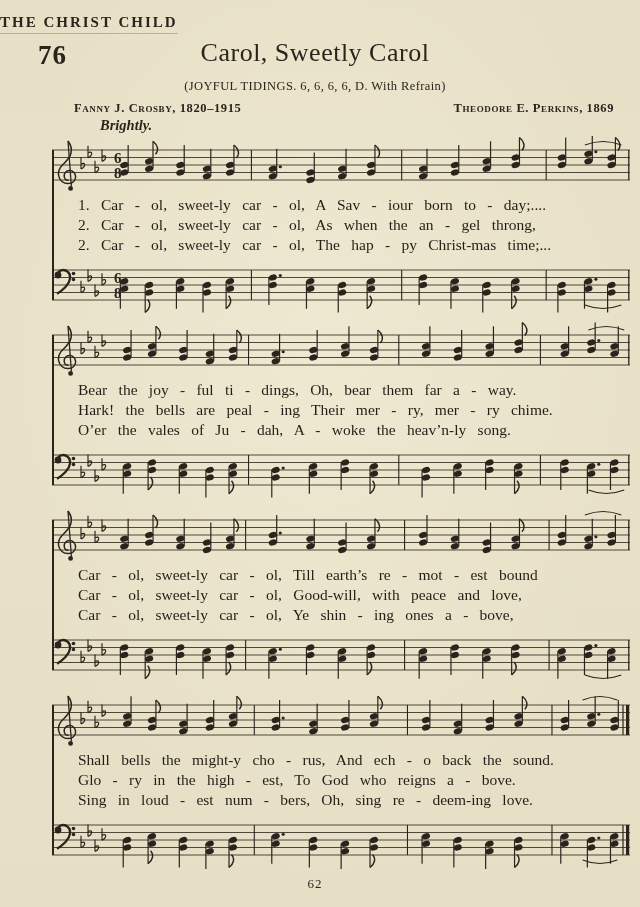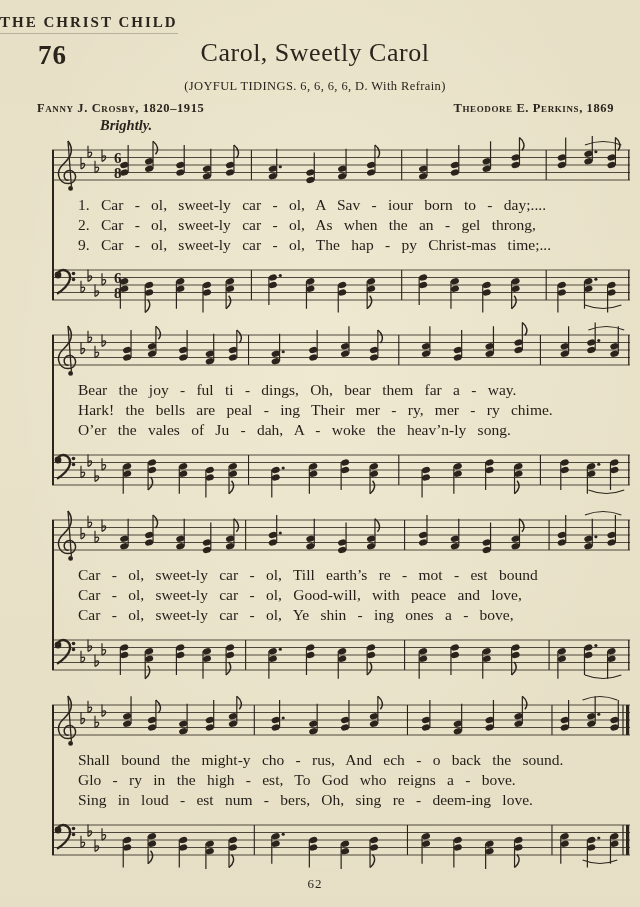--- a/index.html
+++ b/index.html
@@ -20,21 +20,21 @@
     text-align:left;padding-right:14px;
     font-weight:bold;font-size:15px;letter-spacing:2px;
   }
   .running-head span{display:inline-block;border-bottom:1px solid rgba(70,58,44,.28);padding-bottom:2px;}
   .title-row{position:relative;height:34px;margin-top:4px;}
   .hymn-number{position:absolute;left:38px;top:2px;font-size:27px;font-weight:bold;letter-spacing:1px;}
   .page-title{position:absolute;left:0;right:0;top:0;margin:0;text-align:center;
     font-size:26px;font-weight:normal;letter-spacing:.5px;}
   .subtitle{text-align:center;font-size:12.5px;margin-top:7px;letter-spacing:.4px;}
   .attr-row{display:flex;justify-content:space-between;margin-top:7px;
-    padding:0 16px 0 37px;font-size:12.5px;font-variant:small-caps;letter-spacing:.6px;font-weight:bold;}
+    padding:0 16px 0 74px;font-size:12.5px;font-variant:small-caps;letter-spacing:.6px;font-weight:bold;}
   .tempo{font-style:italic;font-weight:bold;font-size:14.5px;margin:1px 0 0 100px;}
   #systems{margin:2px 0 0 52px;width:578px;}
   .system{position:relative;margin-bottom:7px;}
   .system::before{
     content:"";position:absolute;left:0;top:14px;bottom:14px;width:1.6px;background:#2b241d;
   }
   svg.staff{display:block;width:578px;height:58px;}
   .lyrics{padding:1px 0 1px 26px;}
   .lyric-line{margin:0;text-align:left;font-size:15.5px;line-height:20px;
     word-spacing:.48em;white-space:nowrap;color:#241e18;}
@@ -132,21 +132,21 @@
           <circle cx="543.884" cy="15.75" r="1.6" fill="#2b241d"></circle>
           <ellipse cx="559.504" cy="21.5" rx="4.2" ry="3" fill="#2b241d" transform="rotate(-18 559.504 21.5)"></ellipse>
           <ellipse cx="559.504" cy="29" rx="4.2" ry="3" fill="#2b241d" transform="rotate(-18 559.504 29)"></ellipse>
           <line x1="563.404" y1="29" x2="563.404" y2="1.5" stroke="#2b241d" stroke-width="1.2"></line>
           <path d="M563.404 1.5 C 568.404 5.5 569.404 10.5 565.904 14.5" stroke="#2b241d" fill="none" stroke-width="1.4"></path>
           <path d="M532.916 9 Q 551.123 2 569.33 9" stroke="#2b241d" fill="none" stroke-width="1.2"></path>
         </svg>
         <div class="lyrics">
           <p class="lyric-line">1. Car - ol, sweet-ly car - ol, A Sav - iour born to - day;....</p>
           <p class="lyric-line">2. Car - ol, sweet-ly car - ol, As when the an - gel throng,</p>
-          <p class="lyric-line">9. Car - ol, sweet-ly car - ol, The hap - py Christ-mas time;...</p>
+          <p class="lyric-line">2. Car - ol, sweet-ly car - ol, The hap - py Christ-mas time;...</p>
         </div>
         <svg viewBox="0 0 578 58" class="staff">
           <line x1="0" y1="14" x2="578" y2="14" stroke="#3c352b" stroke-width="0.9"></line>
           <line x1="0" y1="21.5" x2="578" y2="21.5" stroke="#3c352b" stroke-width="0.9"></line>
           <line x1="0" y1="29" x2="578" y2="29" stroke="#3c352b" stroke-width="0.9"></line>
           <line x1="0" y1="36.5" x2="578" y2="36.5" stroke="#3c352b" stroke-width="0.9"></line>
           <line x1="0" y1="44" x2="578" y2="44" stroke="#3c352b" stroke-width="0.9"></line>
           <circle cx="6" cy="19" r="3.4" fill="#2b241d"></circle>
           <path d="M6 19 C5.5 14 12 12.5 15.8 15.8 C19.5 19 18.8 25.5 13.5 31 C11 33.6 8 36 5 37.8" stroke="#2b241d" fill="none" stroke-width="2.3"></path>
           <circle cx="21.5" cy="17.5" r="1.8" fill="#2b241d"></circle>
@@ -595,21 +595,21 @@
           <ellipse cx="539.274" cy="25.25" rx="4.2" ry="3" fill="#2b241d" transform="rotate(-18 539.274 25.25)"></ellipse>
           <ellipse cx="539.274" cy="32.75" rx="4.2" ry="3" fill="#2b241d" transform="rotate(-18 539.274 32.75)"></ellipse>
           <line x1="543.174" y1="32.75" x2="543.174" y2="5.25" stroke="#2b241d" stroke-width="1.2"></line>
           <circle cx="546.774" cy="23.25" r="1.6" fill="#2b241d"></circle>
           <ellipse cx="562.394" cy="29" rx="4.2" ry="3" fill="#2b241d" transform="rotate(-18 562.394 29)"></ellipse>
           <ellipse cx="562.394" cy="36.5" rx="4.2" ry="3" fill="#2b241d" transform="rotate(-18 562.394 36.5)"></ellipse>
           <line x1="566.294" y1="36.5" x2="566.294" y2="9" stroke="#2b241d" stroke-width="1.2"></line>
           <path d="M530.604 9 Q 547.944 2 565.284 9" stroke="#2b241d" fill="none" stroke-width="1.2"></path>
         </svg>
         <div class="lyrics">
-          <p class="lyric-line">Shall bound the might-y cho - rus, And ech - o back the sound.</p>
+          <p class="lyric-line">Shall bells the might-y cho - rus, And ech - o back the sound.</p>
           <p class="lyric-line">Glo - ry in the high - est, To God who reigns a - bove.</p>
           <p class="lyric-line">Sing in loud - est num - bers, Oh, sing re - deem-ing love.</p>
         </div>
         <svg viewBox="0 0 578 58" class="staff">
           <line x1="0" y1="14" x2="578" y2="14" stroke="#3c352b" stroke-width="0.9"></line>
           <line x1="0" y1="21.5" x2="578" y2="21.5" stroke="#3c352b" stroke-width="0.9"></line>
           <line x1="0" y1="29" x2="578" y2="29" stroke="#3c352b" stroke-width="0.9"></line>
           <line x1="0" y1="36.5" x2="578" y2="36.5" stroke="#3c352b" stroke-width="0.9"></line>
           <line x1="0" y1="44" x2="578" y2="44" stroke="#3c352b" stroke-width="0.9"></line>
           <circle cx="6" cy="19" r="3.4" fill="#2b241d"></circle>

